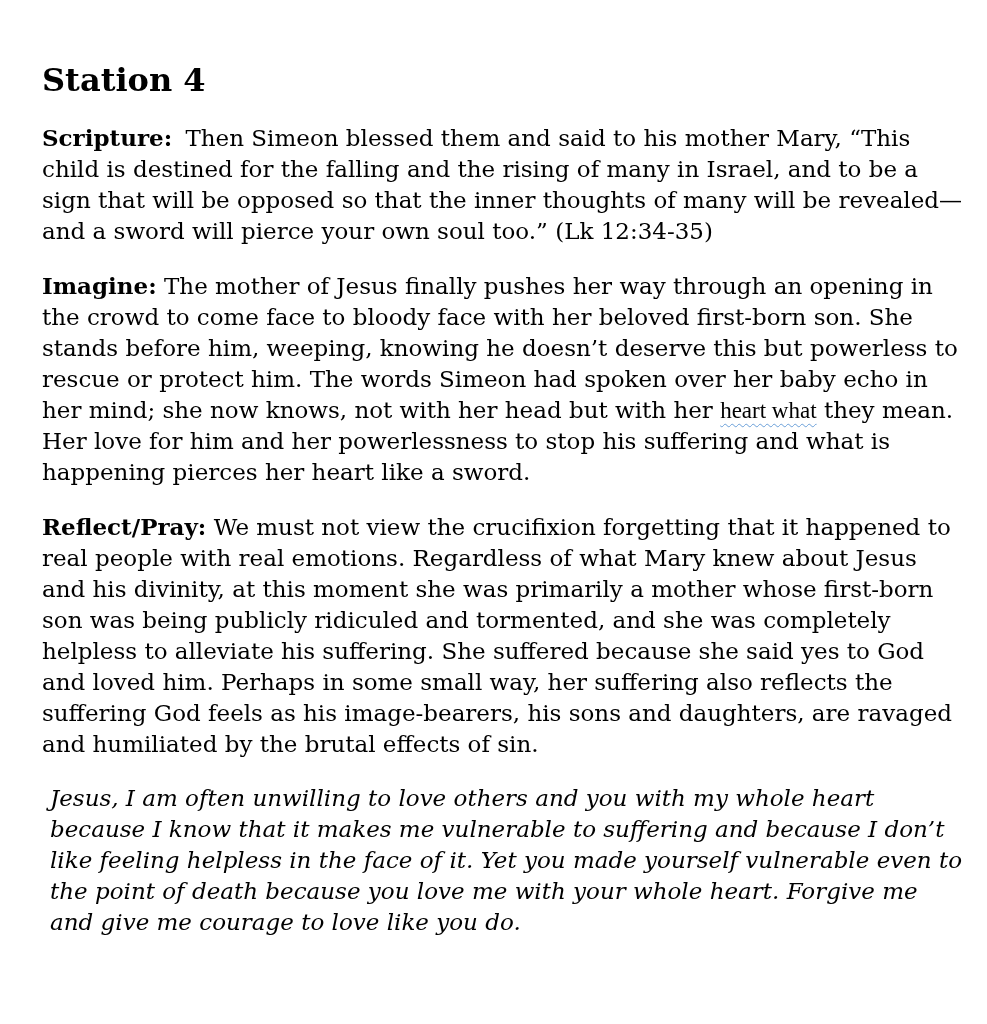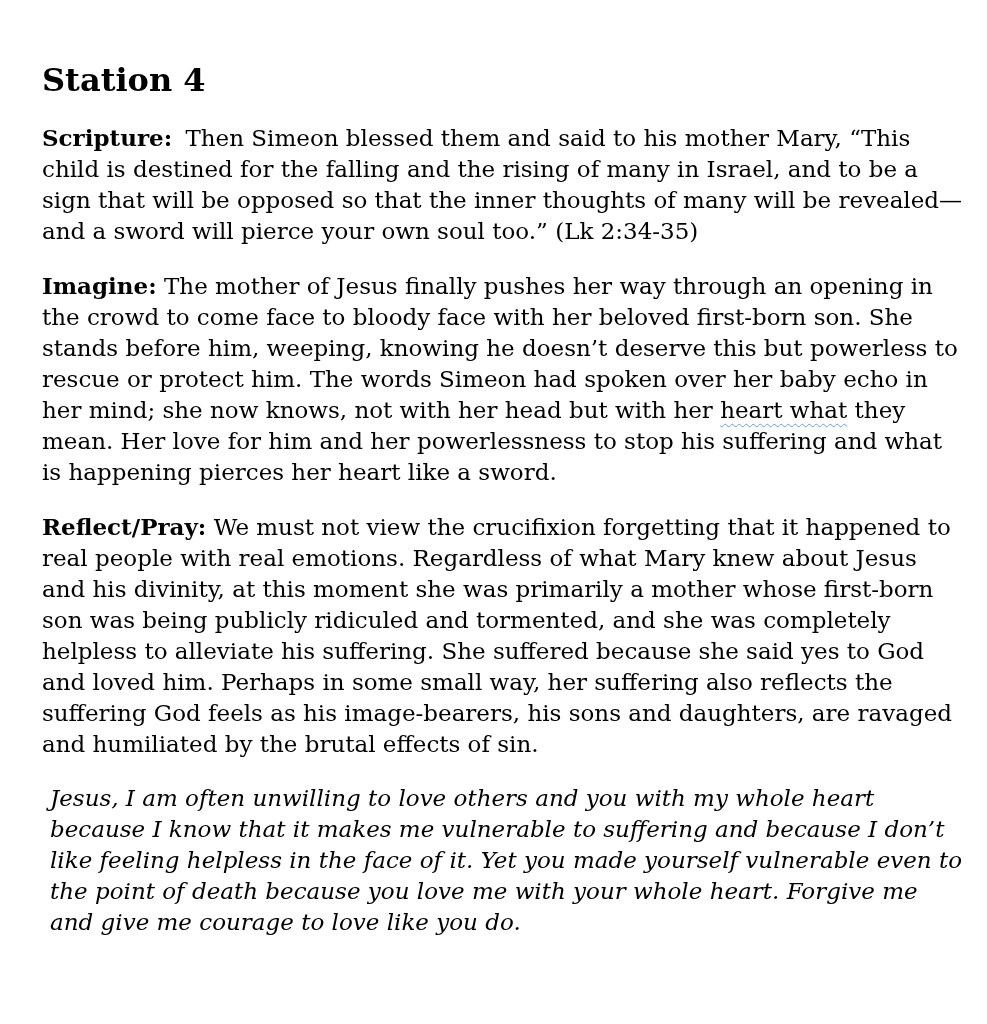--- a/index.html
+++ b/index.html
@@ -45,30 +45,31 @@
   .prayer {
     font-style: italic;
     margin-left: 8px;
   }
   .grammar-flag {
     text-decoration-line: underline;
     text-decoration-style: wavy;
     text-decoration-color: var(--grammar-color, #6a9fd8);
     text-decoration-thickness: 1px;
     text-underline-offset: 5px;
+    font-family: Liberation Serif, serif;
   }
 </style>
 </head>
 <body style="background: rgb(255, 255, 255); color: rgb(0, 0, 0);">
 
 <div class="page">
 
   <h1 class="doc-title">Station 4</h1>
 
-  <p class="para"><span class="lead-label">Scripture:</span><span class="label-gap"></span> <span>Then Simeon blessed them and said to his mother Mary, “This child is destined for the falling and the rising of many in Israel, and to be a sign that will be opposed so that the inner thoughts of many will be revealed—and a sword will pierce your own soul too.” (Lk 2:34-35)</span></p>
+  <p class="para"><span class="lead-label">Scripture:</span><span class="label-gap"></span> <span>Then Simeon blessed them and said to his mother Mary, “This child is destined for the falling and the rising of many in Israel, and to be a sign that will be opposed so that the inner thoughts of many will be revealed—and a sword will pierce your own soul too.” (Lk 12:34-35)</span></p>
 
   <p class="para"><span class="lead-label">Imagine:</span> <span>The mother of Jesus finally pushes her way through an opening in the crowd to come face to bloody face with her beloved first-born son. She stands before him, weeping, knowing he doesn’t deserve this but powerless to rescue or protect him. The words Simeon had spoken over her baby echo in her mind; she now knows, not with her head but with her </span><span class="grammar-flag">heart what</span><span> they mean. Her love for him and her powerlessness to stop his suffering and what is happening pierces her heart like a sword.</span></p>
 
   <p class="para"><span class="lead-label">Reflect/Pray:</span> <span>We must not view the crucifixion forgetting that it happened to real people with real emotions. Regardless of what Mary knew about Jesus and his divinity, at this moment she was primarily a mother whose first-born son was being publicly ridiculed and tormented, and she was completely helpless to alleviate his suffering. She suffered because she said yes to God and loved him. Perhaps in some small way, her suffering also reflects the suffering God feels as his image-bearers, his sons and daughters, are ravaged and humiliated by the brutal effects of sin.</span></p>
 
   <p class="para prayer">Jesus, I am often unwilling to love others and you with my whole heart because I know that it makes me vulnerable to suffering and because I don’t like feeling helpless in the face of it. Yet you made yourself vulnerable even to the point of death because you love me with your whole heart. Forgive me and give me courage to love like you do.</p>
 
 </div>
 
 </body></html>

